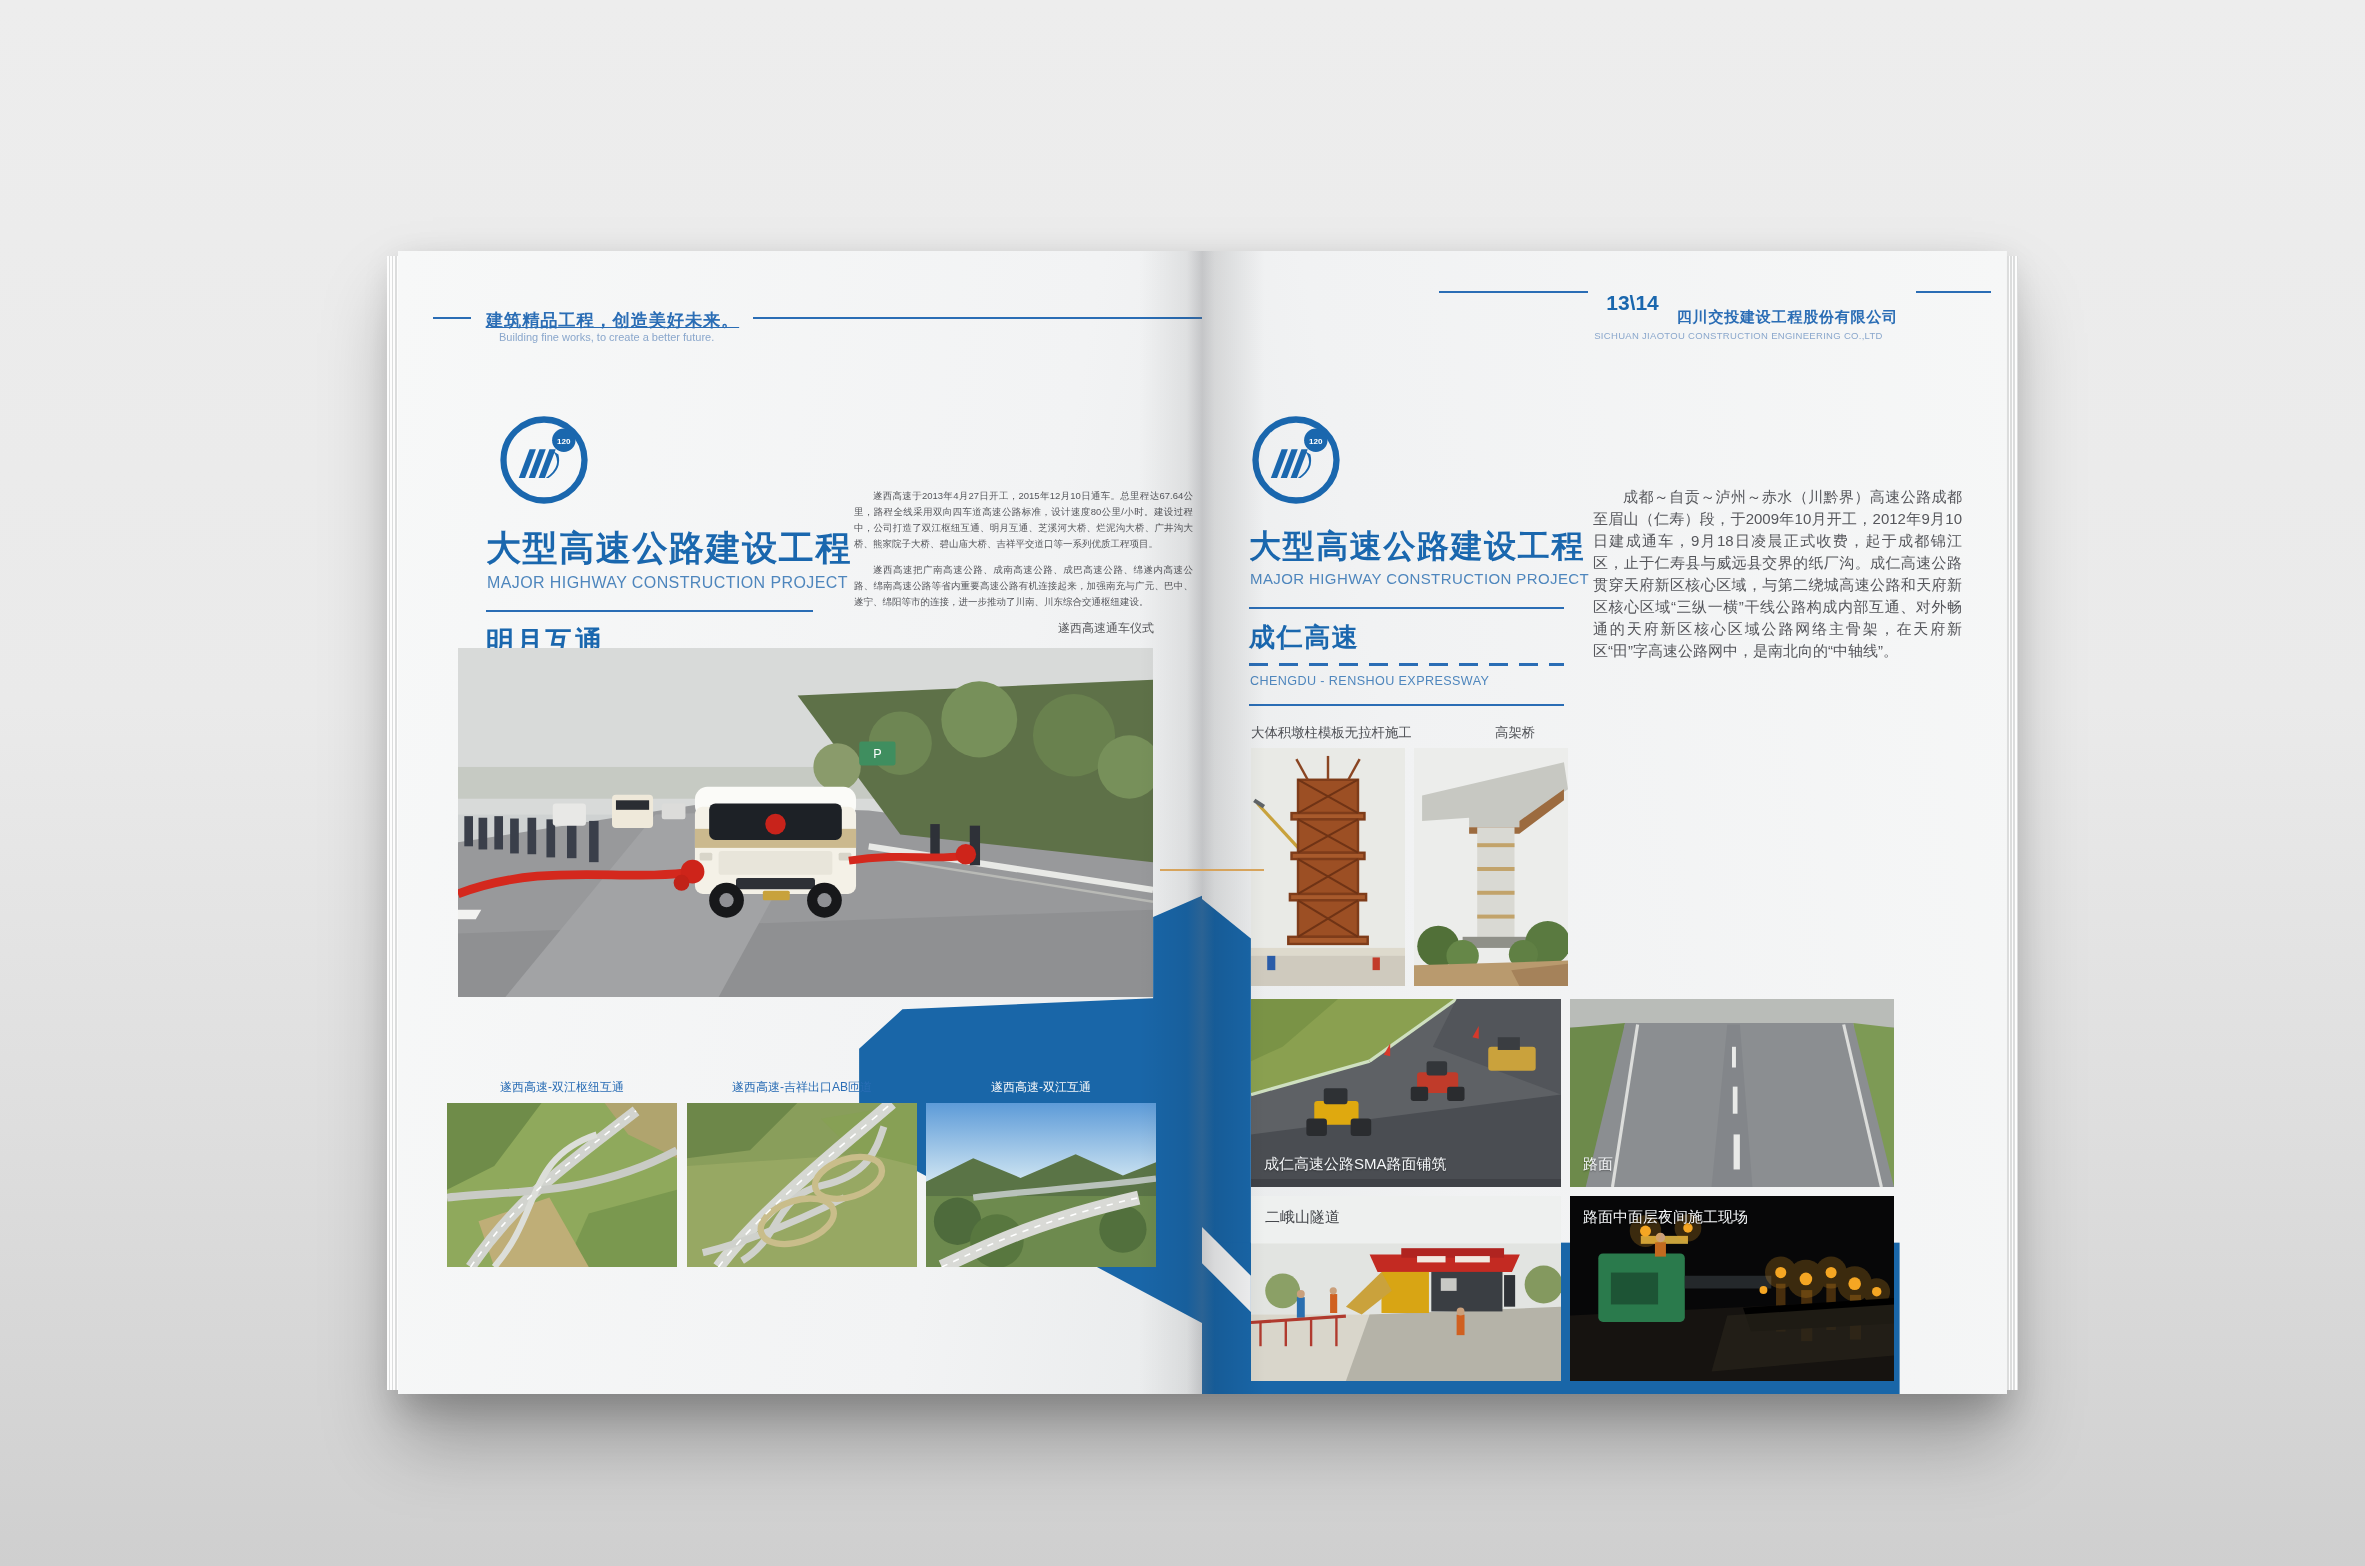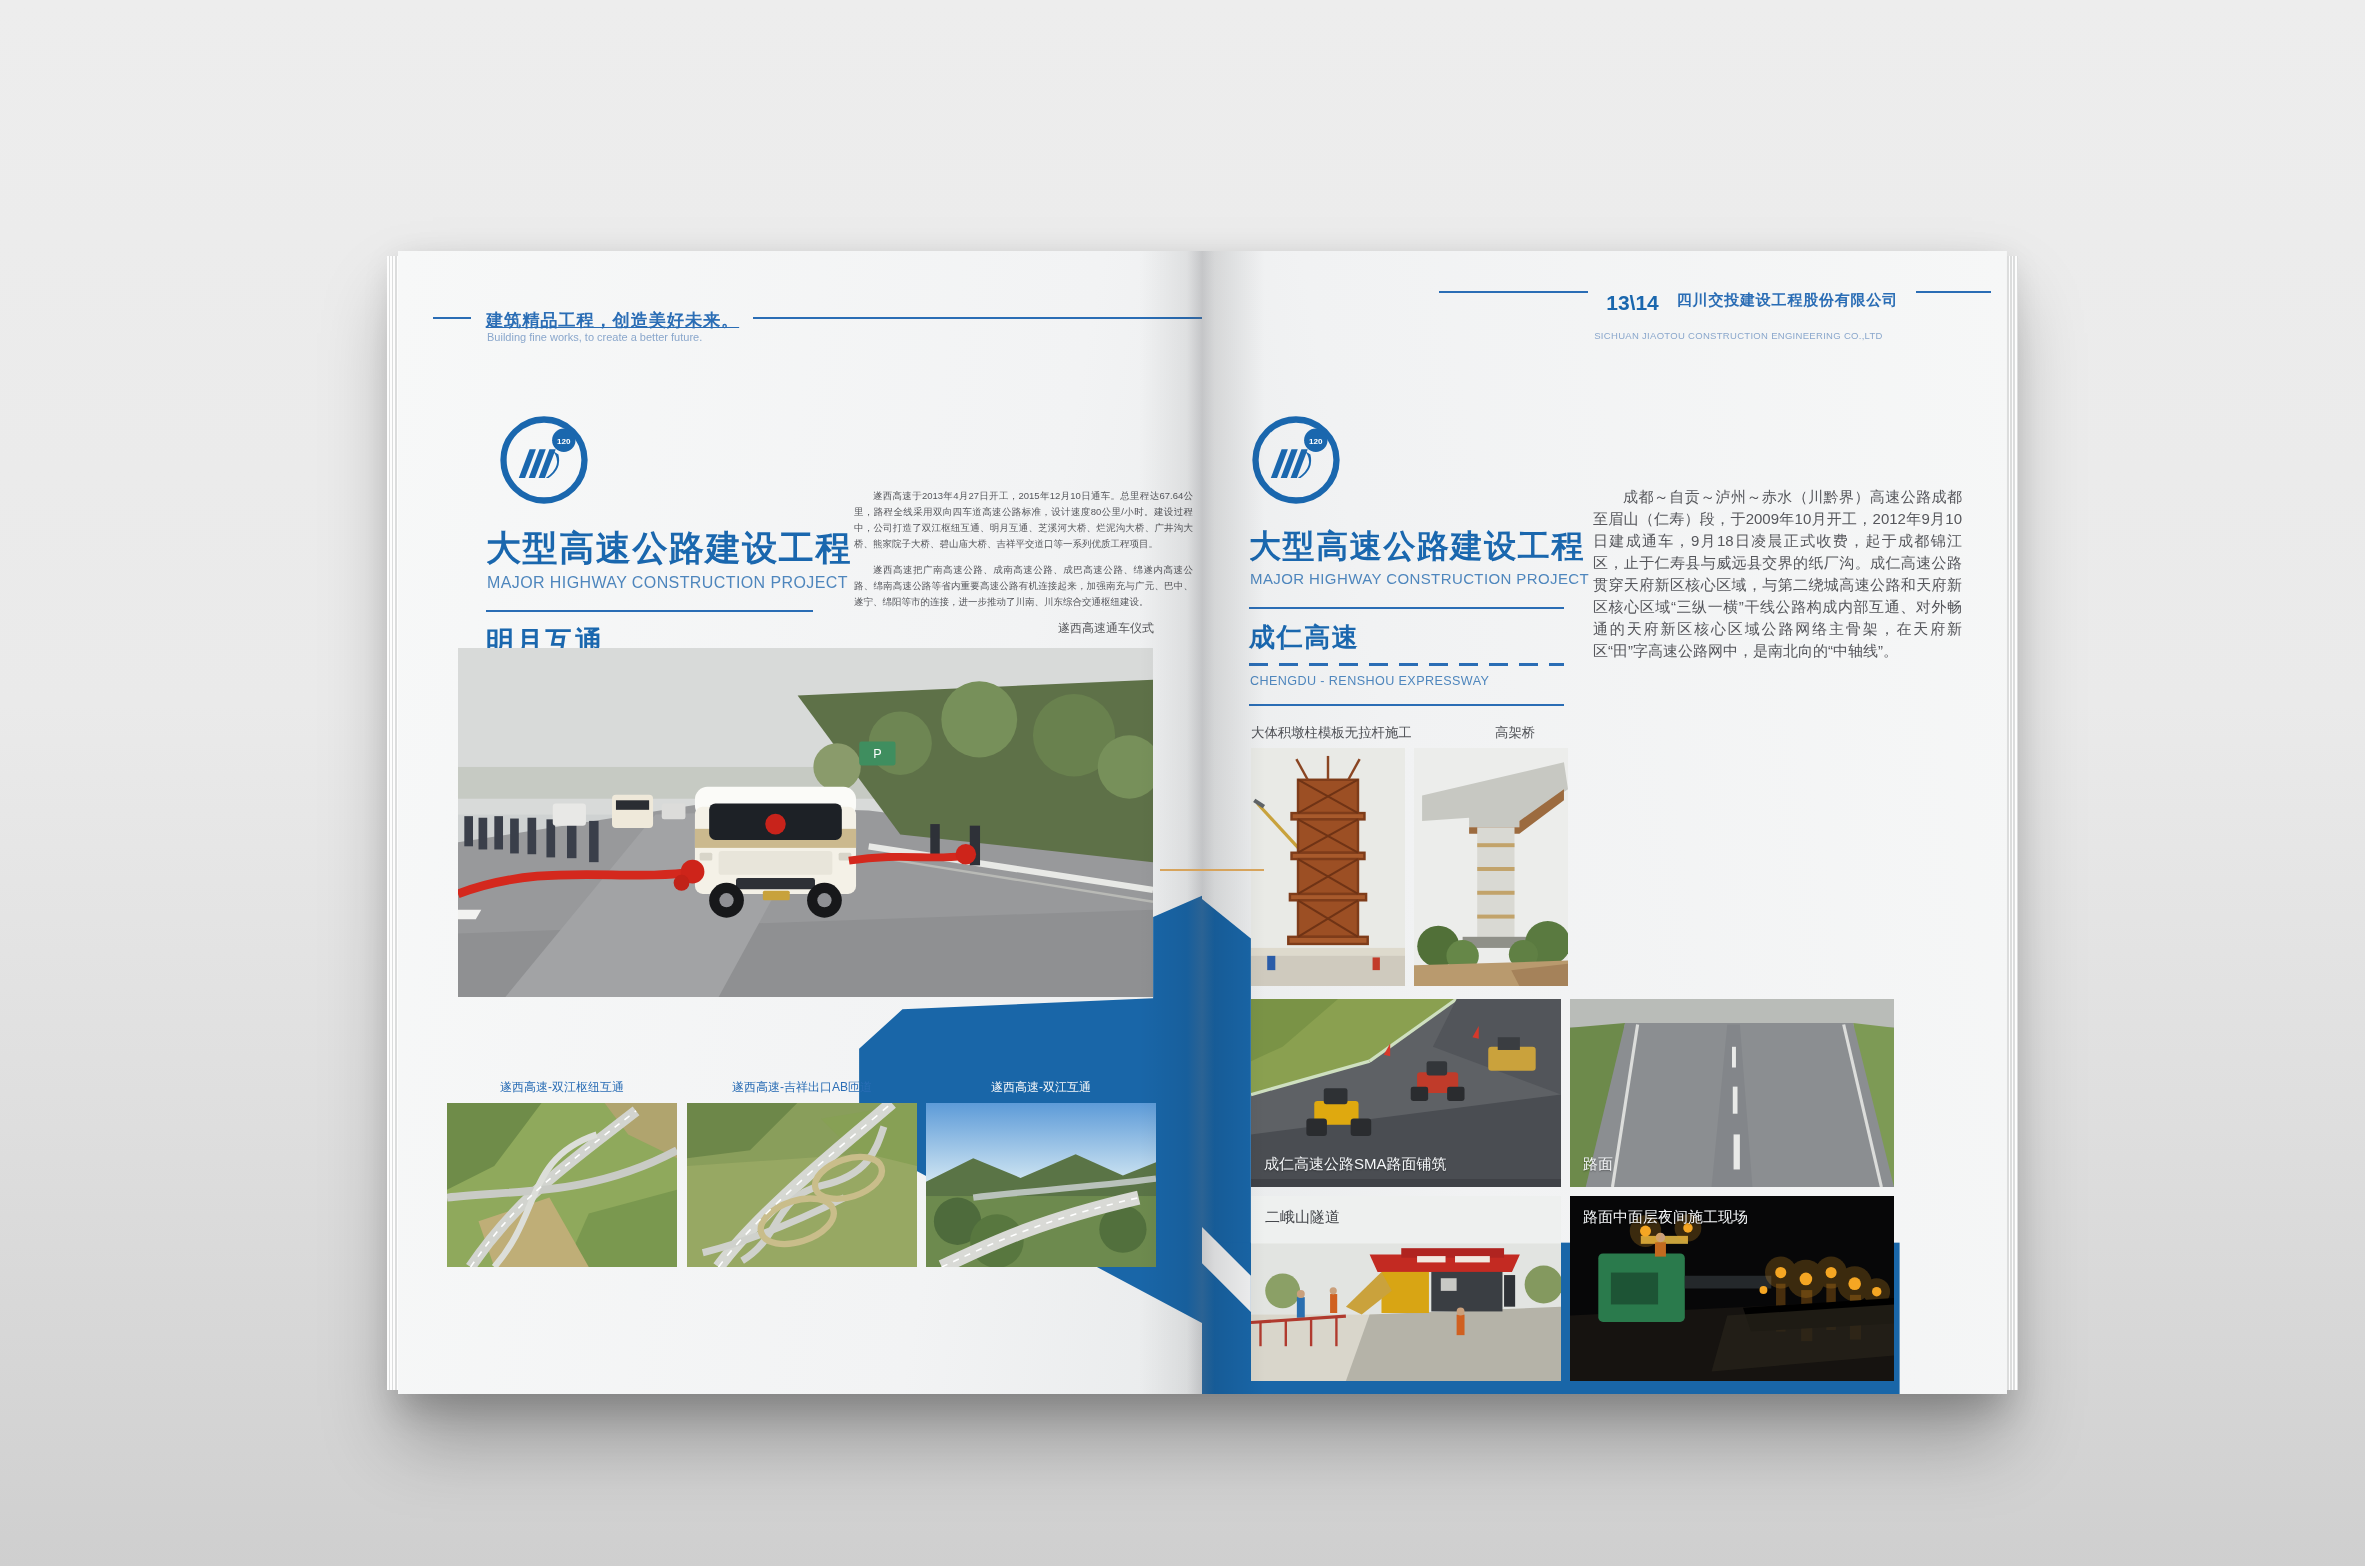--- a/index.html
+++ b/index.html
@@ -20,21 +20,21 @@
   .page-right{left:804px;background:linear-gradient(260deg,#f6f7f7 0%,#f1f2f3 70%,#e8eaeb 100%);}
   .fold-shadow{
     position:absolute;left:741px;top:0;width:126px;height:1143px;pointer-events:none;z-index:40;
     background:linear-gradient(90deg,rgba(0,0,0,0) 0%,rgba(0,0,0,.07) 38%,rgba(90,90,95,.28) 50%,rgba(0,0,0,.10) 60%,rgba(0,0,0,0) 100%);
   }
   .page-edge-left{position:absolute;left:-11px;top:4.7px;width:11px;height:1134px;z-index:2;
     background:repeating-linear-gradient(90deg,#fdfdfd 0 1.6px,#dcdddd 1.6px 3.2px);}
   .page-edge-right{position:absolute;left:1609px;top:4.7px;width:11px;height:1134px;z-index:2;
     background:repeating-linear-gradient(90deg,#dcdddd 0 1.6px,#fdfdfd 1.6px 3.2px);}
   .tagline-zh{font-size:17.3px;font-weight:bold;color:#2a6db5;letter-spacing:0.8px;text-decoration:underline;}
-  .tagline-en{font-size:11px;color:#8aa7cc;}
+  .tagline-en{font-size:11px;color:#8aa7cc;margin-left:12px;}
   .sec-title{font-size:35px;font-weight:bold;color:#1a67ae;letter-spacing:1.6px;white-space:nowrap;}
   .sec-title-en{font-size:16px;color:#4e86bd;letter-spacing:0.4px;white-space:nowrap;}
   .proj-zh{font-size:28px;font-weight:bold;color:#1a67ae;letter-spacing:1.6px;}
   .proj-en{font-size:13.4px;color:#4e86bd;letter-spacing:0.4px;}
   .rule{height:2.4px;background:#2a6db5;}
   .rule-dashed{height:3.2px;background:repeating-linear-gradient(90deg,#2a6db5 0 19px,transparent 19px 30px);}
   .body-text p{margin:0 0 9.5px 0;text-indent:2em;text-align:justify;color:#55565b;}
   .body-left p{font-size:9.5px;line-height:16px;}
   .body-right p{font-size:15px;line-height:22px;}
   .photo{position:absolute;overflow:hidden;background:#cfd2d2;}
@@ -45,21 +45,21 @@
   .cap-dark-row{font-size:13.4px;color:#4f5156;}
   .cap-on-photo{position:absolute;font-size:15px;color:#f5f7f9;text-shadow:0 0.8px 1.6px rgba(0,0,0,.4);z-index:5;}
   .cap-panel-dark{position:absolute;font-size:15px;color:#46484d;z-index:5;}
   .deco{position:absolute;left:0;top:0;width:100%;height:100%;pointer-events:none;}
   .hairline-gold{position:absolute;left:762px;top:618px;width:104px;height:1.6px;background:#d7a45c;z-index:45;}
 
   
   .hdr-right{position:absolute;left:237px;top:40px;width:552px;display:flex;gap:18px;}
   .hdr-right .ln{height:2.4px;background:#2a6db5;}
   .pageno{font-size:21px;font-weight:bold;color:#1a67ae;white-space:nowrap;}
-  .company-zh{font-size:15px;font-weight:bold;color:#2a6db5;white-space:nowrap;letter-spacing:0.8px;}
+  .company-zh{font-size:15px;font-weight:bold;color:#2a6db5;white-space:nowrap;letter-spacing:0.8px;margin-top:17px;}
   .company-en{position:absolute;left:284px;top:79px;width:505px;text-align:center;font-size:9.5px;color:#8aa7cc;letter-spacing:0.3px;}
 </style>
 </head>
 <body>
 
 <div class="book">
   <div class="page-edge-left"></div>
   <div class="page-edge-right"></div>
 
   <div class="page page-left">

